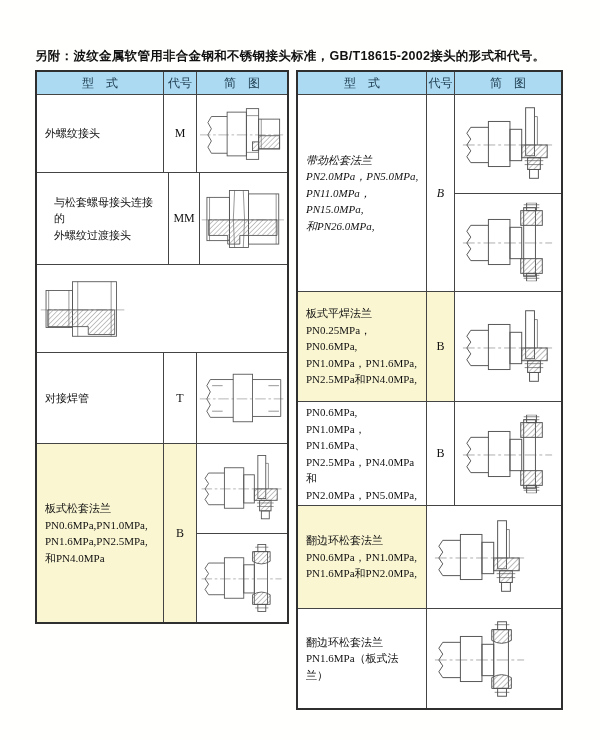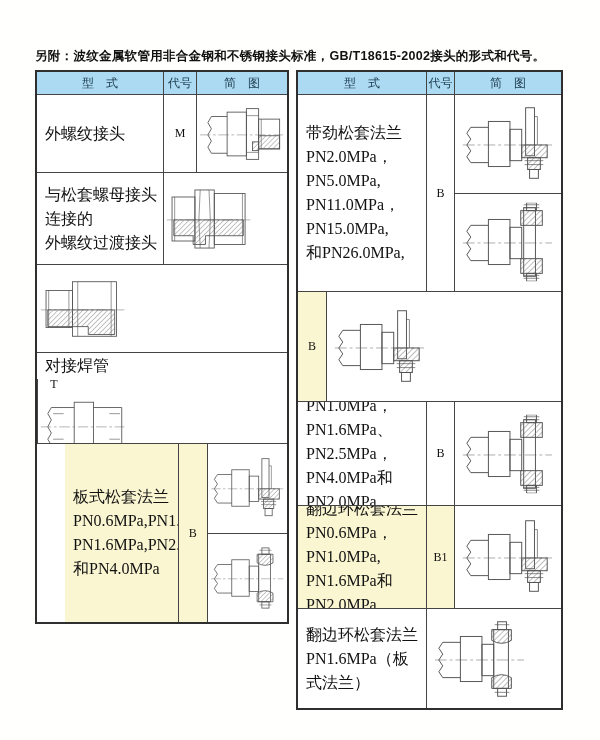--- a/index.html
+++ b/index.html
@@ -33,21 +33,21 @@
   }
   #left-table{left:35px;width:254px;}
   #right-table{left:296px;width:267px;}
   .trow{display:flex;flex-shrink:0;border-top:1px solid var(--grid-line);}
   .trow:first-child{border-top:none;}
   .cell{border-left:1px solid var(--grid-line);overflow:hidden;}
   .cell:first-child{border-left:none;}
   .cell.type{
     display:flex;align-items:center;
     padding:4px 6px 4px 8px;
-    font-size:16px;line-height:1.5;
+    font-size:11px;line-height:1.5;
     white-space:pre-line;
   }
   .cell.code{
     display:flex;align-items:center;justify-content:center;
     font-size:12px;
   }
   .cell.diag{display:flex;flex-direction:column;background:#fff;}
   .dsub{flex:1;display:flex;align-items:center;justify-content:center;border-top:1px solid var(--grid-line);}
   .dsub:first-child{border-top:none;}
   .dsub svg{display:block;}
@@ -61,23 +61,23 @@
   .trow[data-hl="y"] .cell.code{background:var(--highlight-bg);}
   
   #left-table .c1{width:126px;}
   #left-table .c2{width:33px;}
   #left-table .c3{width:91px;}
   #right-table .c1{width:128px;}
   #right-table .c2{width:28px;}
   #right-table .c3{width:107px;}
   
   .hh{height:22px;}
-  .l0{height:78px;} .l1{height:87px;} .l2{height:92px;}
-  .l3{height:88px;} .l4{height:91px;flex-direction:column;} .l5{height:179px;padding-left:28px;}
-  .r0{height:197px;} .r1{height:110px;} .r2{height:104px;}
+  .l0{height:78px;} .l1{height:87px;} .l2{height:92px;padding-left:9px;}
+  .l3{height:88px;} .l4{height:91px;} .l5{height:179px;}
+  .r0{height:197px;font-style:italic;} .r1{height:110px;} .r2{height:104px;}
   .r3{height:103px;} .r4{height:100px;}
   
   .ln{fill:none;stroke:var(--diagram-line);stroke-width:1;}
   .lt{fill:none;stroke:var(--diagram-line);stroke-width:0.7;}
   .cl{fill:none;stroke:#8a8a8a;stroke-width:0.7;stroke-dasharray:12 3 3 3;}
   .ht{fill:url(#hatch);stroke:var(--diagram-line);stroke-width:1;}
 </style>
 </head>
 <body>
 
@@ -200,20 +200,21 @@
             <use href="#sym-m"></use>
           </svg>
         </div>
     </div>
   </div>
 
 
   <div class="trow l2" data-hl="n">
     <div class="cell c1 type">与松套螺母接头连接的
 外螺纹过渡接头</div>
+    <div class="cell c2 code">MM</div>
     <div class="cell c3 diag">
       <div class="dsub">
           <svg width="88" height="74" viewBox="0 0 100 80">
             <use href="#sym-mm"></use>
           </svg>
         </div>
     </div>
   </div>
 
   <div class="trow l3" data-hl="y">
@@ -280,20 +281,24 @@
         </div>
       <div class="dsub">
           <svg width="98" height="86" viewBox="0 0 100 80">
             <use href="#sym-flange-b"></use>
           </svg>
         </div>
     </div>
   </div>
 
   <div class="trow r1" data-hl="y">
+    <div class="cell c1 type">板式平焊法兰
+PN0.25MPa，PN0.6MPa,
+PN1.0MPa，PN1.6MPa,
+PN2.5MPa和PN4.0MPa,</div>
     <div class="cell c2 code">B</div>
     <div class="cell c3 diag">
       <div class="dsub">
           <svg width="98" height="88" viewBox="0 0 100 80">
             <use href="#sym-flange-a"></use>
           </svg>
         </div>
     </div>
   </div>
 
@@ -311,21 +316,20 @@
             <use href="#sym-flange-b"></use>
           </svg>
         </div>
     </div>
   </div>
 
   <div class="trow r3" data-hl="y">
     <div class="cell c1 type">翻边环松套法兰
 PN0.6MPa，PN1.0MPa,
 PN1.6MPa和PN2.0MPa,</div>
-    <div class="cell c2 code">B1</div>
     <div class="cell c3 diag">
       <div class="dsub">
           <svg width="98" height="84" viewBox="0 0 100 80">
             <use href="#sym-flange-a"></use>
           </svg>
         </div>
     </div>
   </div>
 
   <div class="trow r4" data-hl="n">

